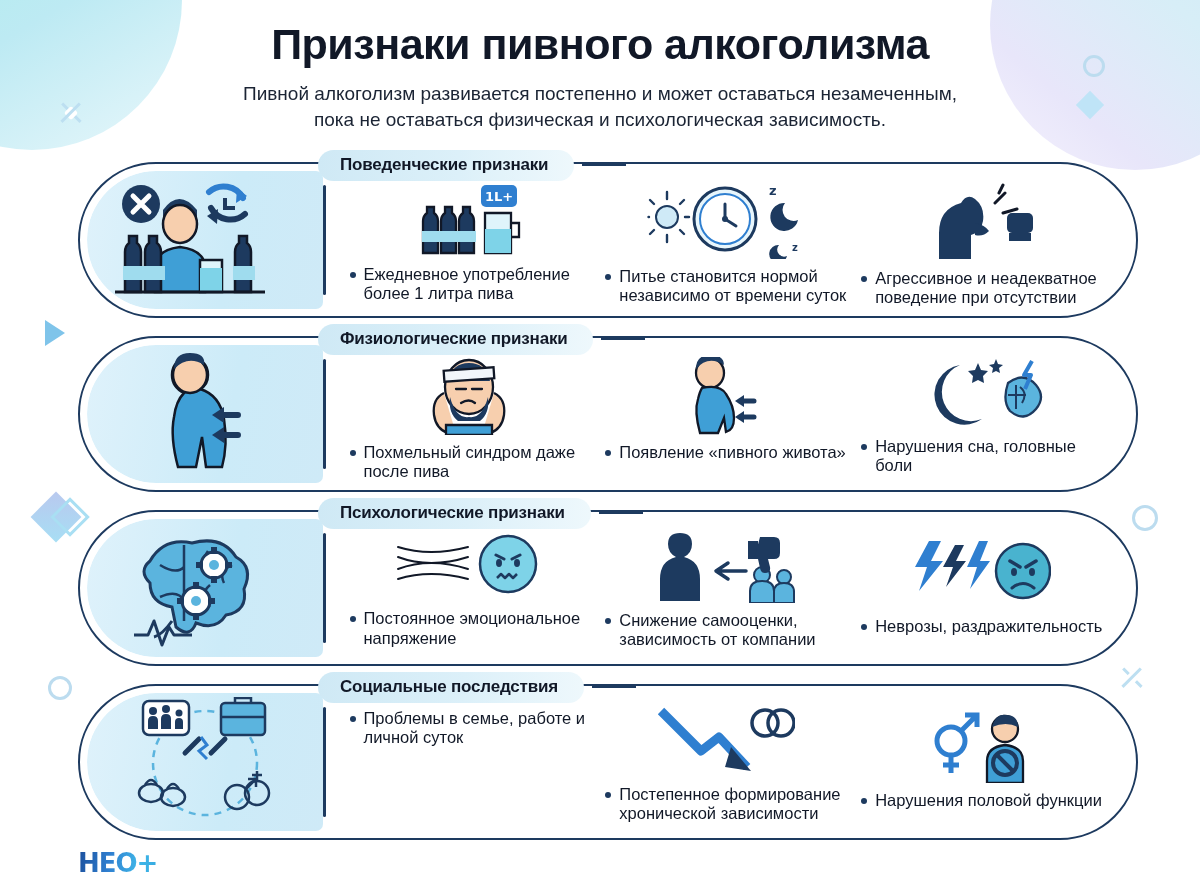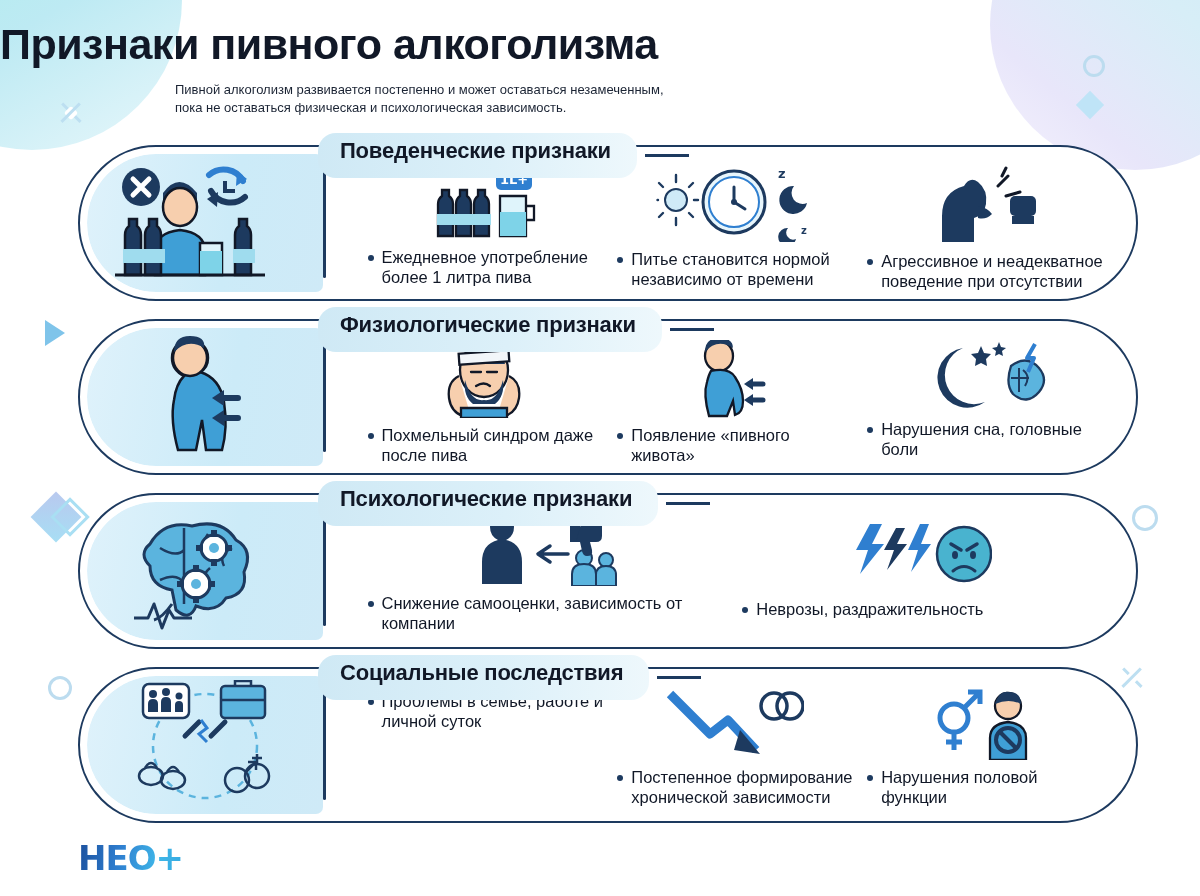--- a/index.html
+++ b/index.html
@@ -56,28 +56,28 @@
   .sparkle.x { transform: rotate(45deg); }
   .sp-1 { left: 58px; top: 100px; }
   .sp-2 { right: 55px; top: 665px; }
   
   .sparkle i {
     position: absolute; width: 10px; height: 10px;
     left: 8px; top: 8px; background: #fff; border-radius: 2px;
   }
 
   
-  .header { position: relative; z-index: 2; padding-top: 22px; text-align: left; }
+  .header { position: relative; z-index: 2; padding-top: 22px; text-align: center; }
   .title {
     font-size: 43px; font-weight: bold; letter-spacing: -0.5px;
     color: #111827; line-height: 1.05;
   }
   .subtitle {
     margin: 14px auto 0; width: 850px;
-    font-size: 13px; line-height: 1.38; color: #1b2434; font-weight: 500;
+    font-size: 19px; line-height: 1.38; color: #1b2434; font-weight: 500;
   }
 
   
   .sections { position: relative; z-index: 2; margin-top: 16px; }
   .section { position: relative; height: 168px; margin: 0 0 6px 0; }
 
   .card {
     position: absolute; left: 78px; right: 62px; top: 12px; bottom: 0;
     border: 2.5px solid #1d3a5f;
     border-radius: 86px;
@@ -96,21 +96,20 @@
     position: relative;
     display: flex; align-items: center; justify-content: center;
   }
   .divider {
     width: 2.5px; flex: 0 0 2.5px; background: #1d3a5f;
     margin: 14px 0; border-radius: 2px;
   }
   .items {
     flex: 1; display: flex; align-items: flex-start;
     padding: 8px 20px 8px 16px;
-    margin-left: 18px;
   }
   .item {
     flex: 1; position: relative; padding: 0 6px;
     display: flex; flex-direction: column; align-items: center;
     height: 100%;
   }
   .item-art {
     height: 78px; display: flex; align-items: flex-end; justify-content: center;
     margin-top: 4px;
   }
@@ -125,33 +124,33 @@
   }
 
   
   .sec-label {
     position: absolute; left: 318px; top: 0; z-index: 5;
     display: flex; align-items: center; gap: 0;
   }
   .pill {
     background: linear-gradient(90deg,#cfe9f5 0%, #dcf0f9 55%, #eef8fc 100%);
     border-radius: 18px;
-    padding: 5px 26px 14px 22px;
-    font-size: 22px; font-weight: bold; color: #111827;
+    padding: 5px 26px 6px 22px;
+    font-size: 17px; font-weight: bold; color: #111827;
     white-space: nowrap;
     letter-spacing: -0.2px;
   }
   .sec-rule {
     height: 2.5px; background: #1d3a5f; width: 44px; margin-left: 8px;
   }
 
   
   .logo {
     position: absolute; left: 78px; bottom: 18px; z-index: 4;
-    font-size: 34px; font-weight: bold; letter-spacing: -1px;
+    font-size: 26px; font-weight: bold; letter-spacing: -1px;
     background: linear-gradient(100deg,#1b4f9c 0%, #2f7fd0 40%, #3fb6e8 75%, #35a9e0 100%);
     -webkit-background-clip: text; background-clip: text;
     color: transparent; -webkit-text-fill-color: transparent;
     font-family: "DejaVu Sans", sans-serif;
   }
   svg { display: block; }
 </style>
 </head>
 <body>
 
@@ -371,20 +370,38 @@
                 <rect x="83" y="88" width="6" height="7"></rect>
               <rect x="67" y="73" width="7" height="6"></rect>
                 <rect x="98" y="73" width="7" height="6"></rect>
             </g>
             <path d="M24 110 h14 l6 -14 l8 24 l7 -18 l5 8 h18" stroke="#1d3a5f" stroke-width="3" fill="none" stroke-linejoin="round"></path>
             <path d="M62 96 q-10 14 -18 16" stroke="#1d3a5f" stroke-width="3" fill="none"></path>
           </svg>
         </div>
         <div class="divider"></div>
         <div class="items">
+          <div class="item">
+            <div class="item-art">
+              <svg width="150" height="70" viewBox="0 0 150 70">
+                <g stroke="#111827" stroke-width="2" fill="none" stroke-linecap="round">
+                  <path d="M4 16 q32 10 70 0"></path>
+                  <path d="M4 26 q32 12 70 0"></path>
+                  <path d="M4 38 q32 -12 70 0"></path>
+                  <path d="M4 48 q32 -10 70 0"></path>
+                </g>
+                <circle cx="114" cy="33" r="28" fill="#7ed3e8" stroke="#1d3a5f" stroke-width="2.5"></circle>
+                <path d="M102 24 l8 4 M126 24 l-8 4" stroke="#1d3a5f" stroke-width="3" stroke-linecap="round"></path>
+                <ellipse cx="105" cy="32" rx="3" ry="4" fill="#1d3a5f"></ellipse>
+                <ellipse cx="123" cy="32" rx="3" ry="4" fill="#1d3a5f"></ellipse>
+                <path d="M103 47 l4 -4 l4 4 l4 -4 l4 4 l4 -4" stroke="#1d3a5f" stroke-width="2.5" fill="none" stroke-linejoin="round"></path>
+              </svg>
+            </div>
+            <div class="item-text">Постоянное эмоциональное напряжение</div>
+          </div>
 
           <div class="item">
             <div class="item-art">
               <svg width="150" height="72" viewBox="0 0 150 72">
                 <path d="M10 70 v-22 q0 -18 16 -22 q-8 -4 -8 -13 q0 -11 12 -11 q12 0 12 11 q0 9 -8 13 q16 4 16 22 v22z" fill="#1d3a5f"></path>
                 <path d="M96 40 h-28 M78 32 l-12 8 l12 8" stroke="#1d3a5f" stroke-width="3.5" fill="none" stroke-linecap="round" stroke-linejoin="round"></path>
                 <g fill="#5bb4de" stroke="#1d3a5f" stroke-width="2">
                   <circle cx="112" cy="44" r="8"></circle>
                   <path d="M100 72 v-12 q0 -10 12 -10 q12 0 12 10 v12z"></path>
                   <circle cx="134" cy="46" r="7"></circle>

